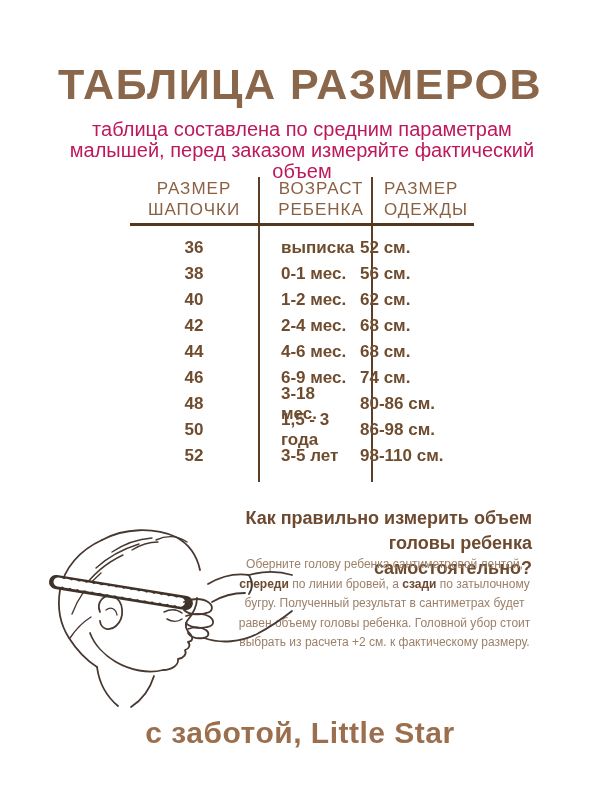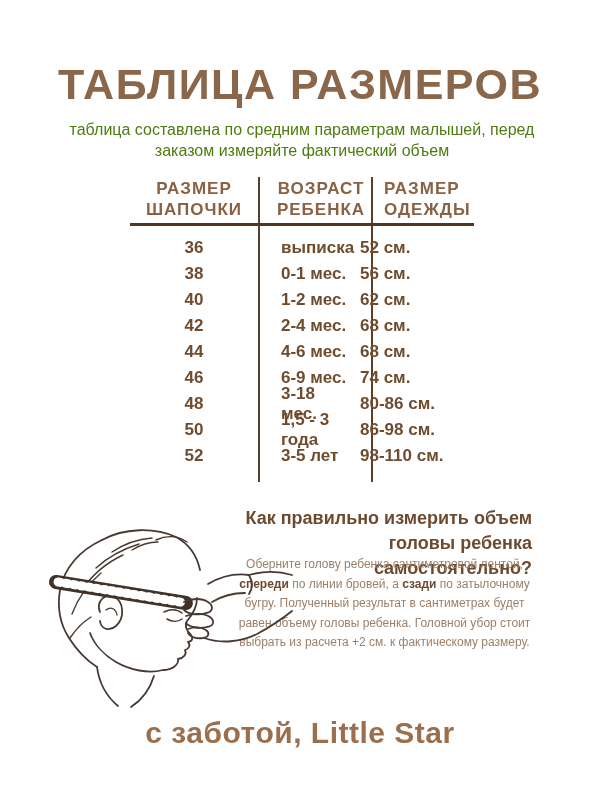--- a/index.html
+++ b/index.html
@@ -8,30 +8,30 @@
     background:#ffffff; overflow:hidden;
     font-family:"Liberation Sans", sans-serif;
   }
   .title {
     position:absolute; top:48px; left:0; right:0;
     text-align:center; font-size:43px; font-weight:bold;
     letter-spacing:1.5px; color:#8a664a;
   }
   .subtitle {
     position:absolute; top:107px; left:68px; right:64px;
-    text-align:center; font-size:16px; line-height:21px; color:#4d7c0f;
+    text-align:center; font-size:20px; line-height:21px; color:#be185d;
   }
   
   .size-table { position:absolute; left:130px; top:163px; width:344px; height:307px; }
   .vline { position:absolute; top:2px; bottom:0; width:2px; background:#5d3e26; }
   .vline.v1 { left:128px; }
   .vline.v2 { left:241px; }
   .hline { position:absolute; top:48px; left:0; width:100%; height:3px; background:#53381f; }
   .thead { position:absolute; top:0; left:0; right:0; height:48px; display:flex; }
-  .th { font-size:17px; font-weight:bold; letter-spacing:1px; color:#8a6143; line-height:21px; padding-top:3px; }
+  .th { font-size:17px; font-weight:normal; letter-spacing:1px; color:#8a6143; line-height:21px; padding-top:3px; }
   .th.c1 { width:128px; text-align:center; }
   .th.c2 { width:113px; padding-left:13px; box-sizing:border-box;text-align:center; }
   .th.c3 { width:103px; padding-left:13px; box-sizing:border-box; }
   .tbody { position:absolute; top:60px; left:0; right:0; }
   .tr { display:flex; height:26px; align-items:center; }
   .td { font-size:17px; font-weight:bold; color:#6f4c2e; }
   .td.c1 { width:128px; text-align:center; }
   .td.c2 { width:96px; padding-left:23px; box-sizing:border-box; }
   .td.c3 { width:103px; padding-left:6px; box-sizing:border-box; white-space:nowrap; }
   

